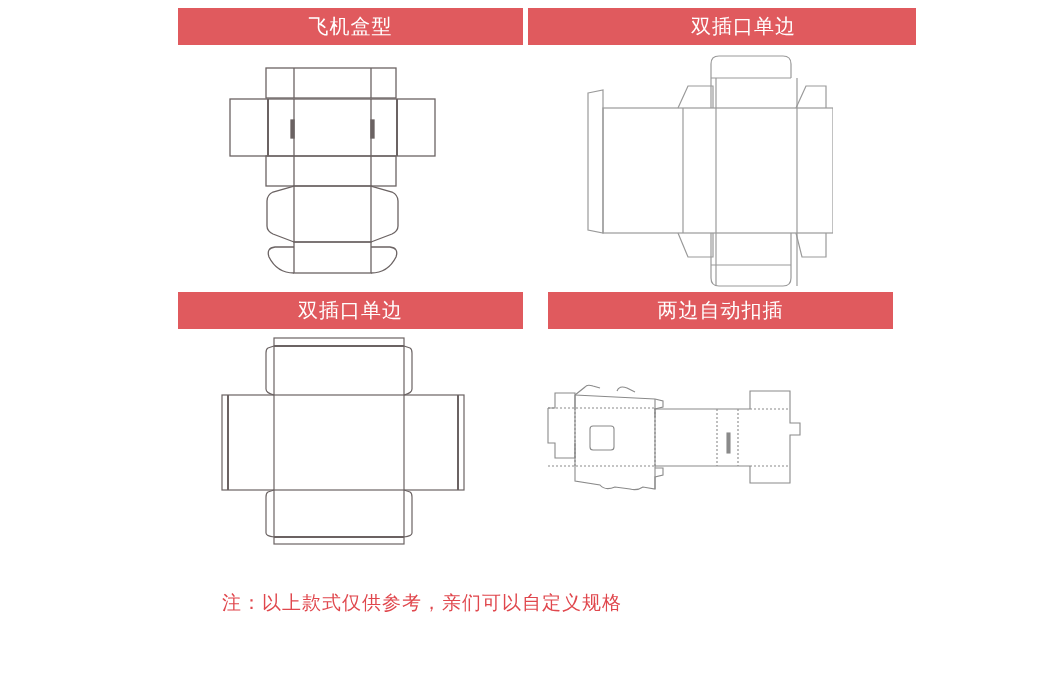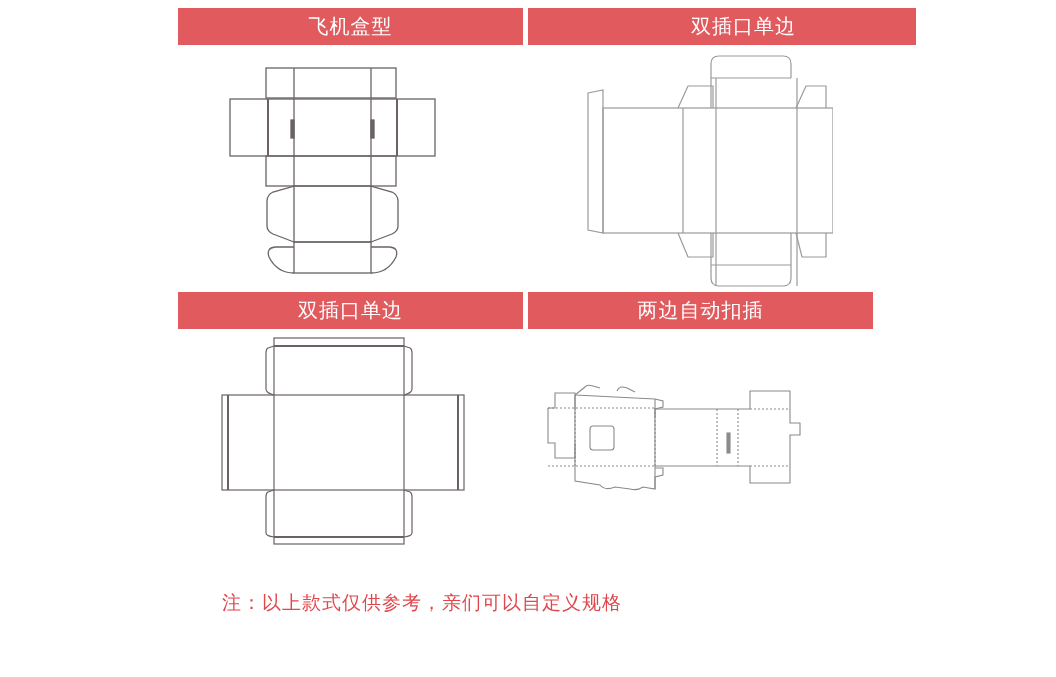--- a/index.html
+++ b/index.html
@@ -62,21 +62,21 @@
     <path d="M100 181 L110 205 L135 205 L135 181"></path>
       <path d="M218 181 L224 205 L248 205 L248 181"></path>
     <line x1="133" y1="213" x2="213" y2="213"></line>
     <path d="M133 181 L133 226 Q133 234 141 234 L205 234 Q213 234 213 226 L213 181"></path>
   </svg>
 </div>
 
 <div class="bar" style="left:178px; top:292px; width:345px;">
   <span>双插口单边</span>
 </div>
-<div class="bar" style="left:528px; top:292px; width:345px;">
+<div class="bar" style="left:548px; top:292px; width:345px;">
   <span>两边自动扣插</span>
 </div>
 
 <div class="diagram" style="left:218px; top:335px;">
   <svg width="250" height="210" viewBox="0 0 250 210" fill="none" stroke="#6b6363" stroke-width="1.2">
     <rect x="56" y="3" width="130" height="8"></rect>
     <path d="M56 11 L50 13 Q48 14 48 18 L48 54 Q48 58 56 60"></path>
     <path d="M186 11 L192 13 Q194 14 194 18 L194 54 Q194 58 186 60"></path>
     <line x1="56" y1="11" x2="186" y2="11" stroke-width="2"></line>
     <rect x="4" y="60" width="242" height="95"></rect>

